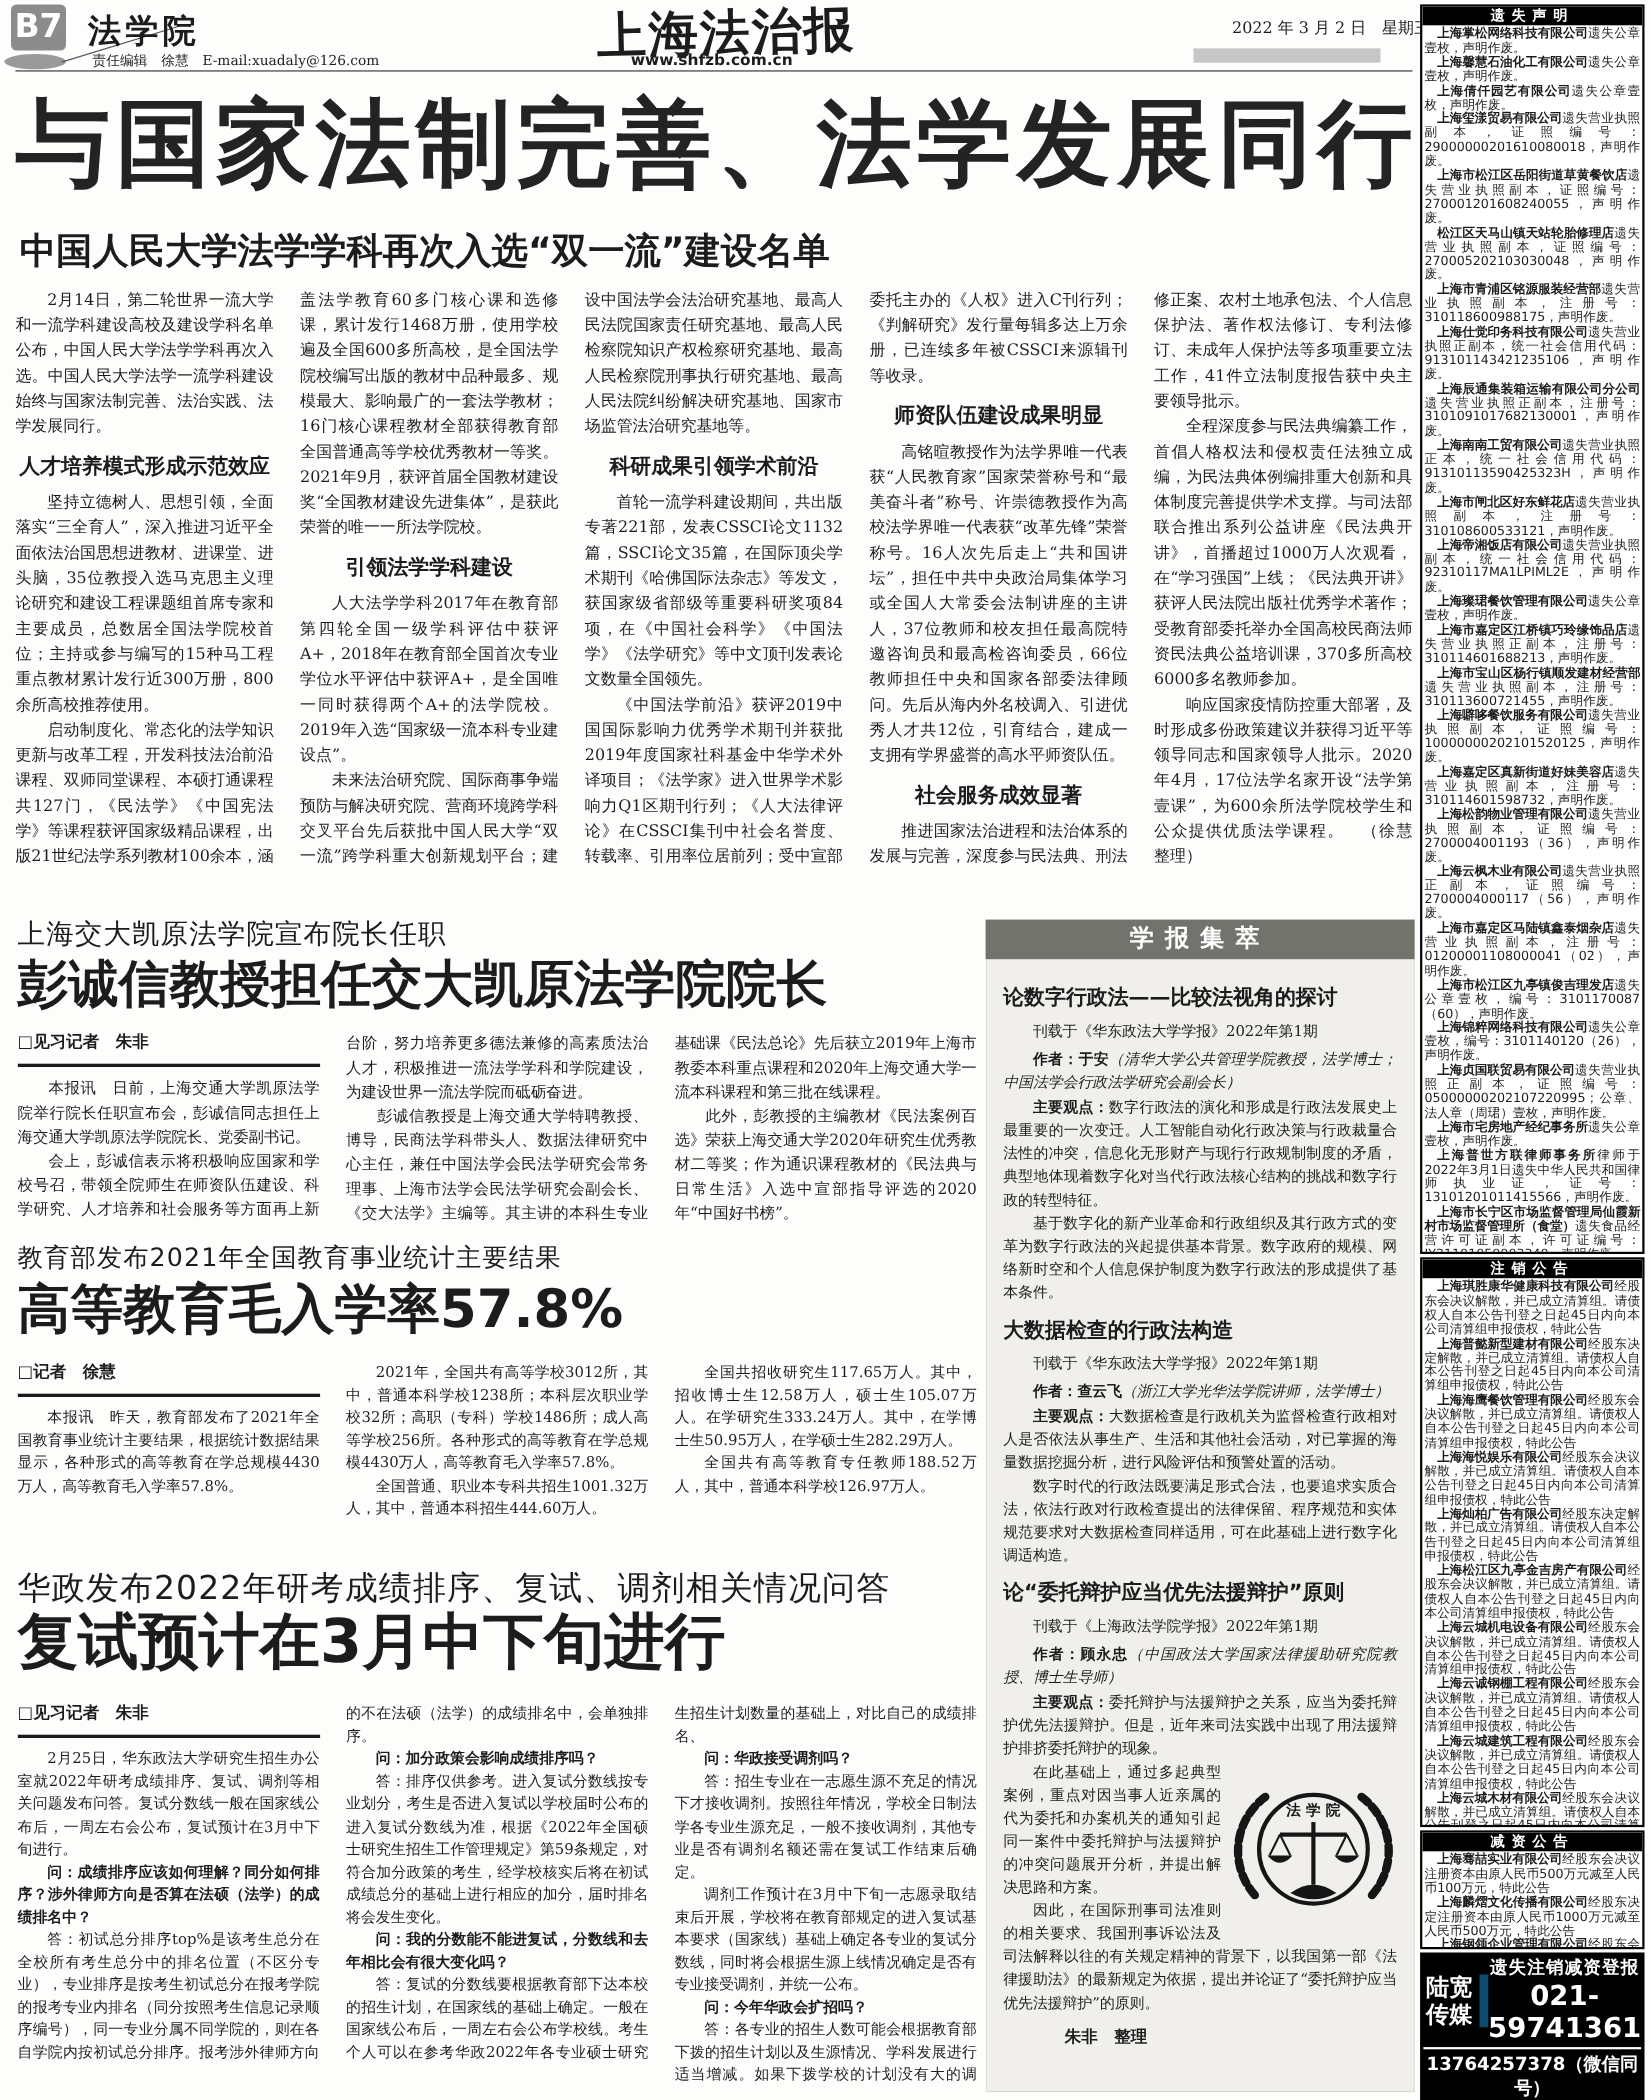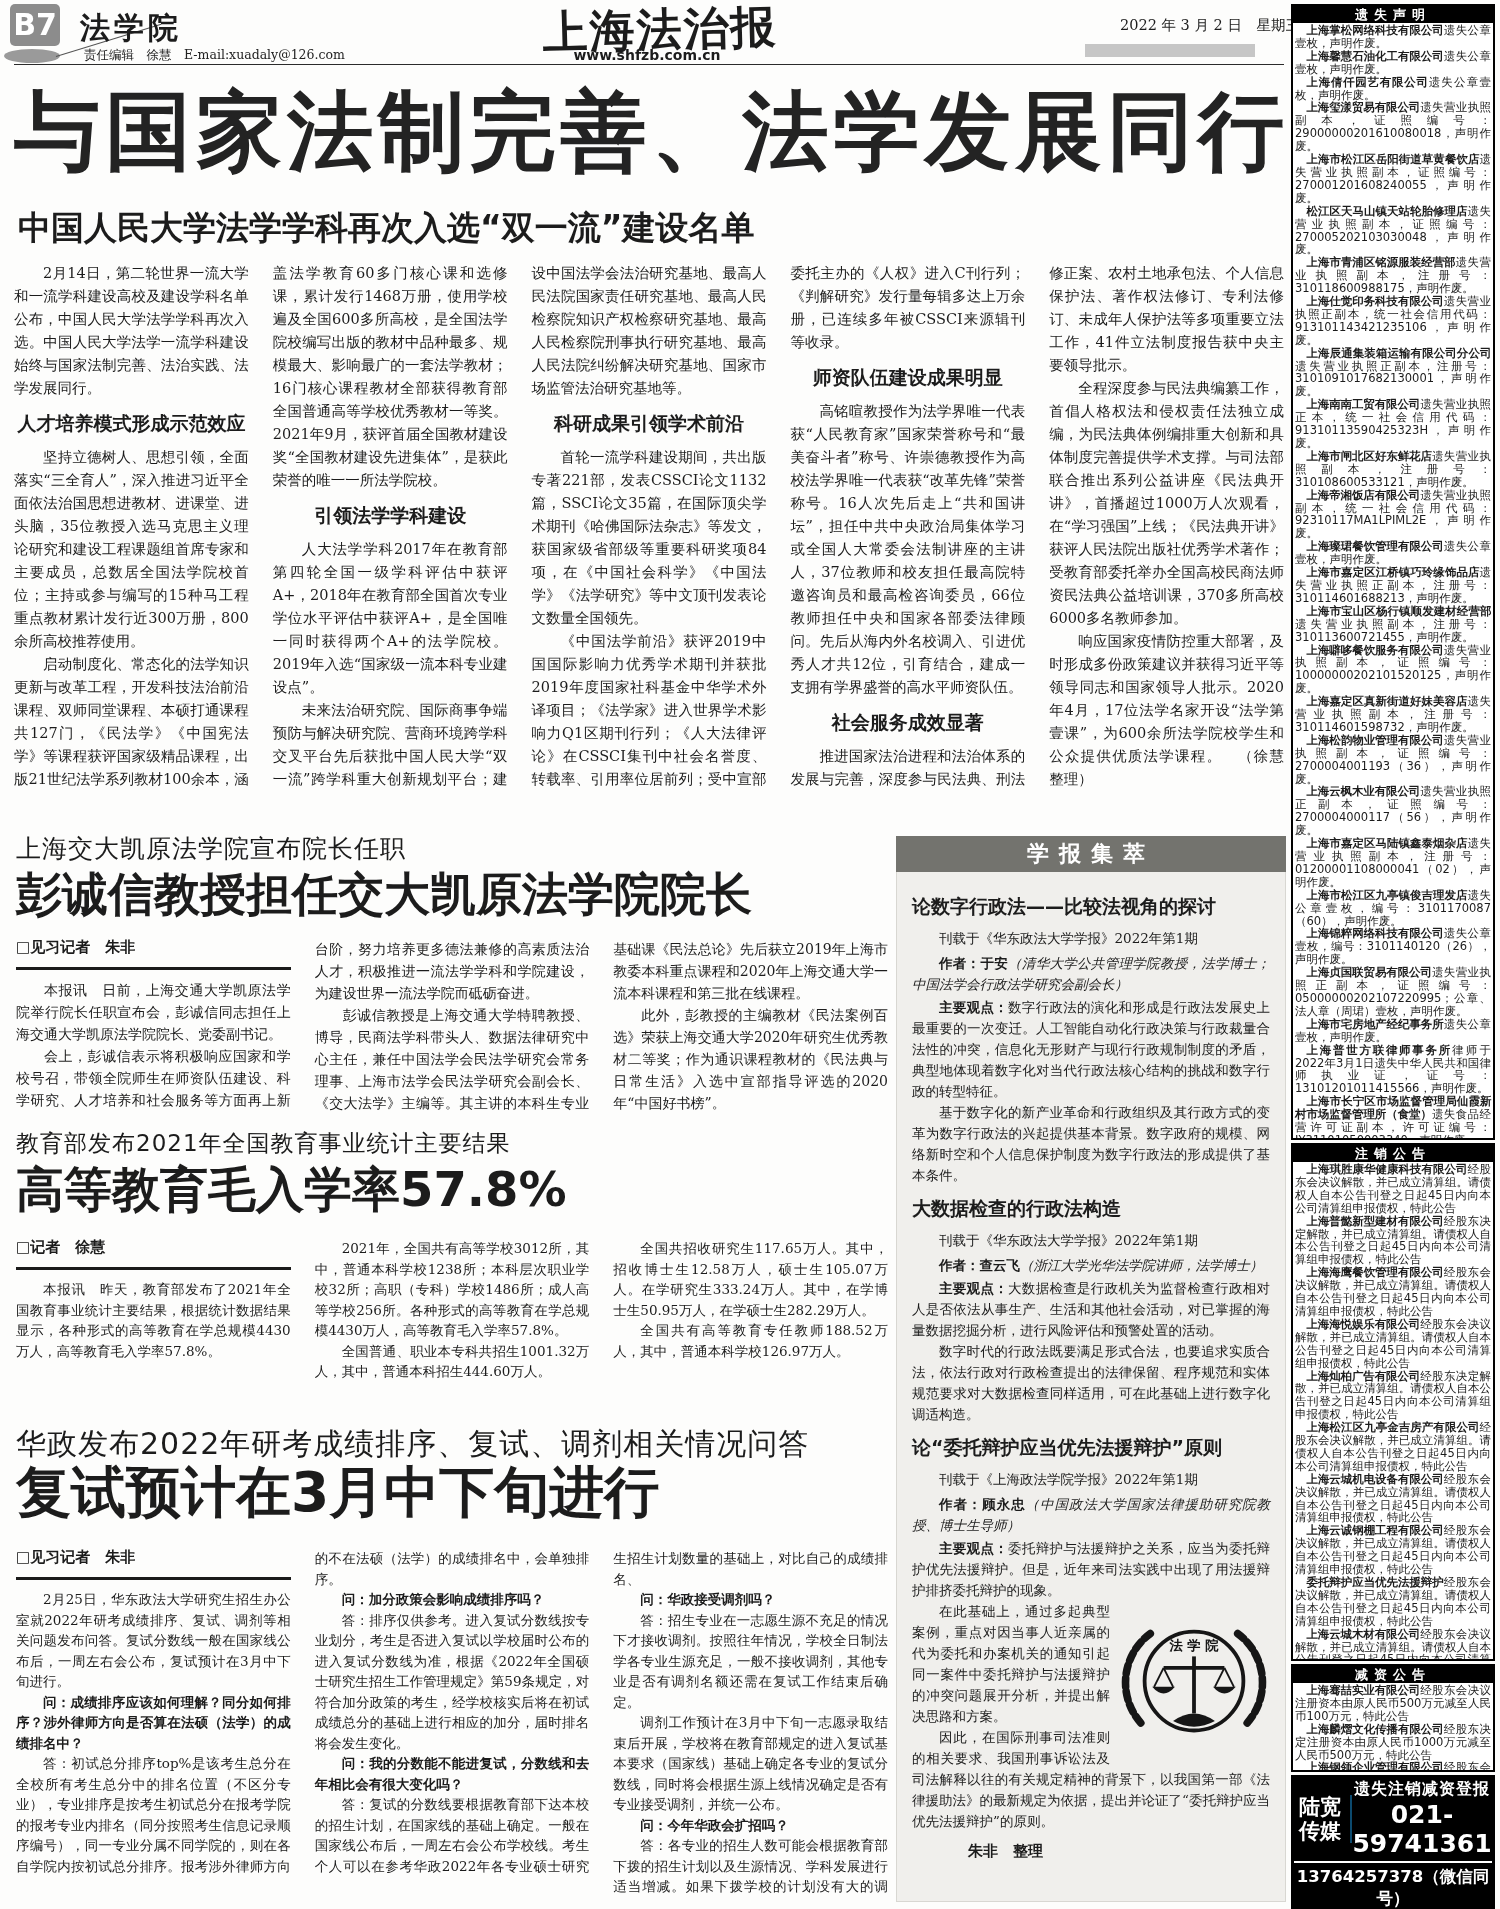--- a/index.html
+++ b/index.html
@@ -71,21 +71,21 @@
             font-size:11.5px;line-height:12.9px;text-align:justify;}
   .ad-item{text-indent:1em;}
   .ad-item b{letter-spacing:-0.5px;}
   .sec-lost{height:1132px;}
   .sec-cancel{height:514px;}
   .sec-reduce{height:104px;}
   .contact{background:#000;color:#fff;margin-top:3px;padding:4px 3px 3px;
            font-family:"DejaVu Sans",sans-serif;}
   .contact-top{display:flex;align-items:center;border-bottom:2px solid #fff;padding-bottom:3px;}
   .brand{width:52px;text-align:center;font-weight:bold;font-size:21px;line-height:24px;
-         border-right:2px solid #0c4a6e;padding-right:4px;}
+         border-right:8px solid #0c4a6e;padding-right:4px;}
   .contact-right{flex:1;text-align:center;}
   .contact-service{font-weight:bold;font-size:16px;letter-spacing:1px;}
   .contact-phone{font-weight:bold;font-size:25px;letter-spacing:0px;}
   .contact-wechat{text-align:center;font-weight:bold;font-size:16.5px;padding-top:3px;}
 </style>
 </head>
 <body>
 
 <div class="page">
 
@@ -230,21 +230,21 @@
       <div class="ads-head">注销公告</div>
       <div class="ads-list">
           <div class="ad-item"><b>上海琪胜康华健康科技有限公司</b>经股东会决议解散，并已成立清算组。请债权人自本公告刊登之日起45日内向本公司清算组申报债权，特此公告</div>
           <div class="ad-item"><b>上海普懿新型建材有限公司</b>经股东决定解散，并已成立清算组。请债权人自本公告刊登之日起45日内向本公司清算组申报债权，特此公告</div>
           <div class="ad-item"><b>上海海鹰餐饮管理有限公司</b>经股东会决议解散，并已成立清算组。请债权人自本公告刊登之日起45日内向本公司清算组申报债权，特此公告</div>
           <div class="ad-item"><b>上海海悦娱乐有限公司</b>经股东会决议解散，并已成立清算组。请债权人自本公告刊登之日起45日内向本公司清算组申报债权，特此公告</div>
           <div class="ad-item"><b>上海灿柏广告有限公司</b>经股东决定解散，并已成立清算组。请债权人自本公告刊登之日起45日内向本公司清算组申报债权，特此公告</div>
           <div class="ad-item"><b>上海松江区九亭金吉房产有限公司</b>经股东会决议解散，并已成立清算组。请债权人自本公告刊登之日起45日内向本公司清算组申报债权，特此公告</div>
           <div class="ad-item"><b>上海云城机电设备有限公司</b>经股东会决议解散，并已成立清算组。请债权人自本公告刊登之日起45日内向本公司清算组申报债权，特此公告</div>
           <div class="ad-item"><b>上海云诚钢棚工程有限公司</b>经股东会决议解散，并已成立清算组。请债权人自本公告刊登之日起45日内向本公司清算组申报债权，特此公告</div>
-          <div class="ad-item"><b>委托辩护应当优先法援辩护</b>经股东会决议解散，并已成立清算组。请债权人自本公告刊登之日起45日内向本公司清算组申报债权，特此公告</div>
+          <div class="ad-item"><b>上海云城建筑工程有限公司</b>经股东会决议解散，并已成立清算组。请债权人自本公告刊登之日起45日内向本公司清算组申报债权，特此公告</div>
           <div class="ad-item"><b>上海云城木材有限公司</b>经股东会决议解散，并已成立清算组。请债权人自本公告刊登之日起45日内向本公司清算组申报债权，特此公告</div>
         </div>
     </div>
     <div class="ads-sec sec-reduce">
       <div class="ads-head">减资公告</div>
       <div class="ads-list">
           <div class="ad-item"><b>上海骞喆实业有限公司</b>经股东会决议注册资本由原人民币500万元减至人民币100万元，特此公告</div>
           <div class="ad-item"><b>上海麟熠文化传播有限公司</b>经股东决定注册资本由原人民币1000万元减至人民币500万元，特此公告</div>
           <div class="ad-item"><b>上海钢领企业管理有限公司</b>经股东会决议注册资本由原人民币4200万元减至人民币2700万元，特此公告</div>
         </div>

